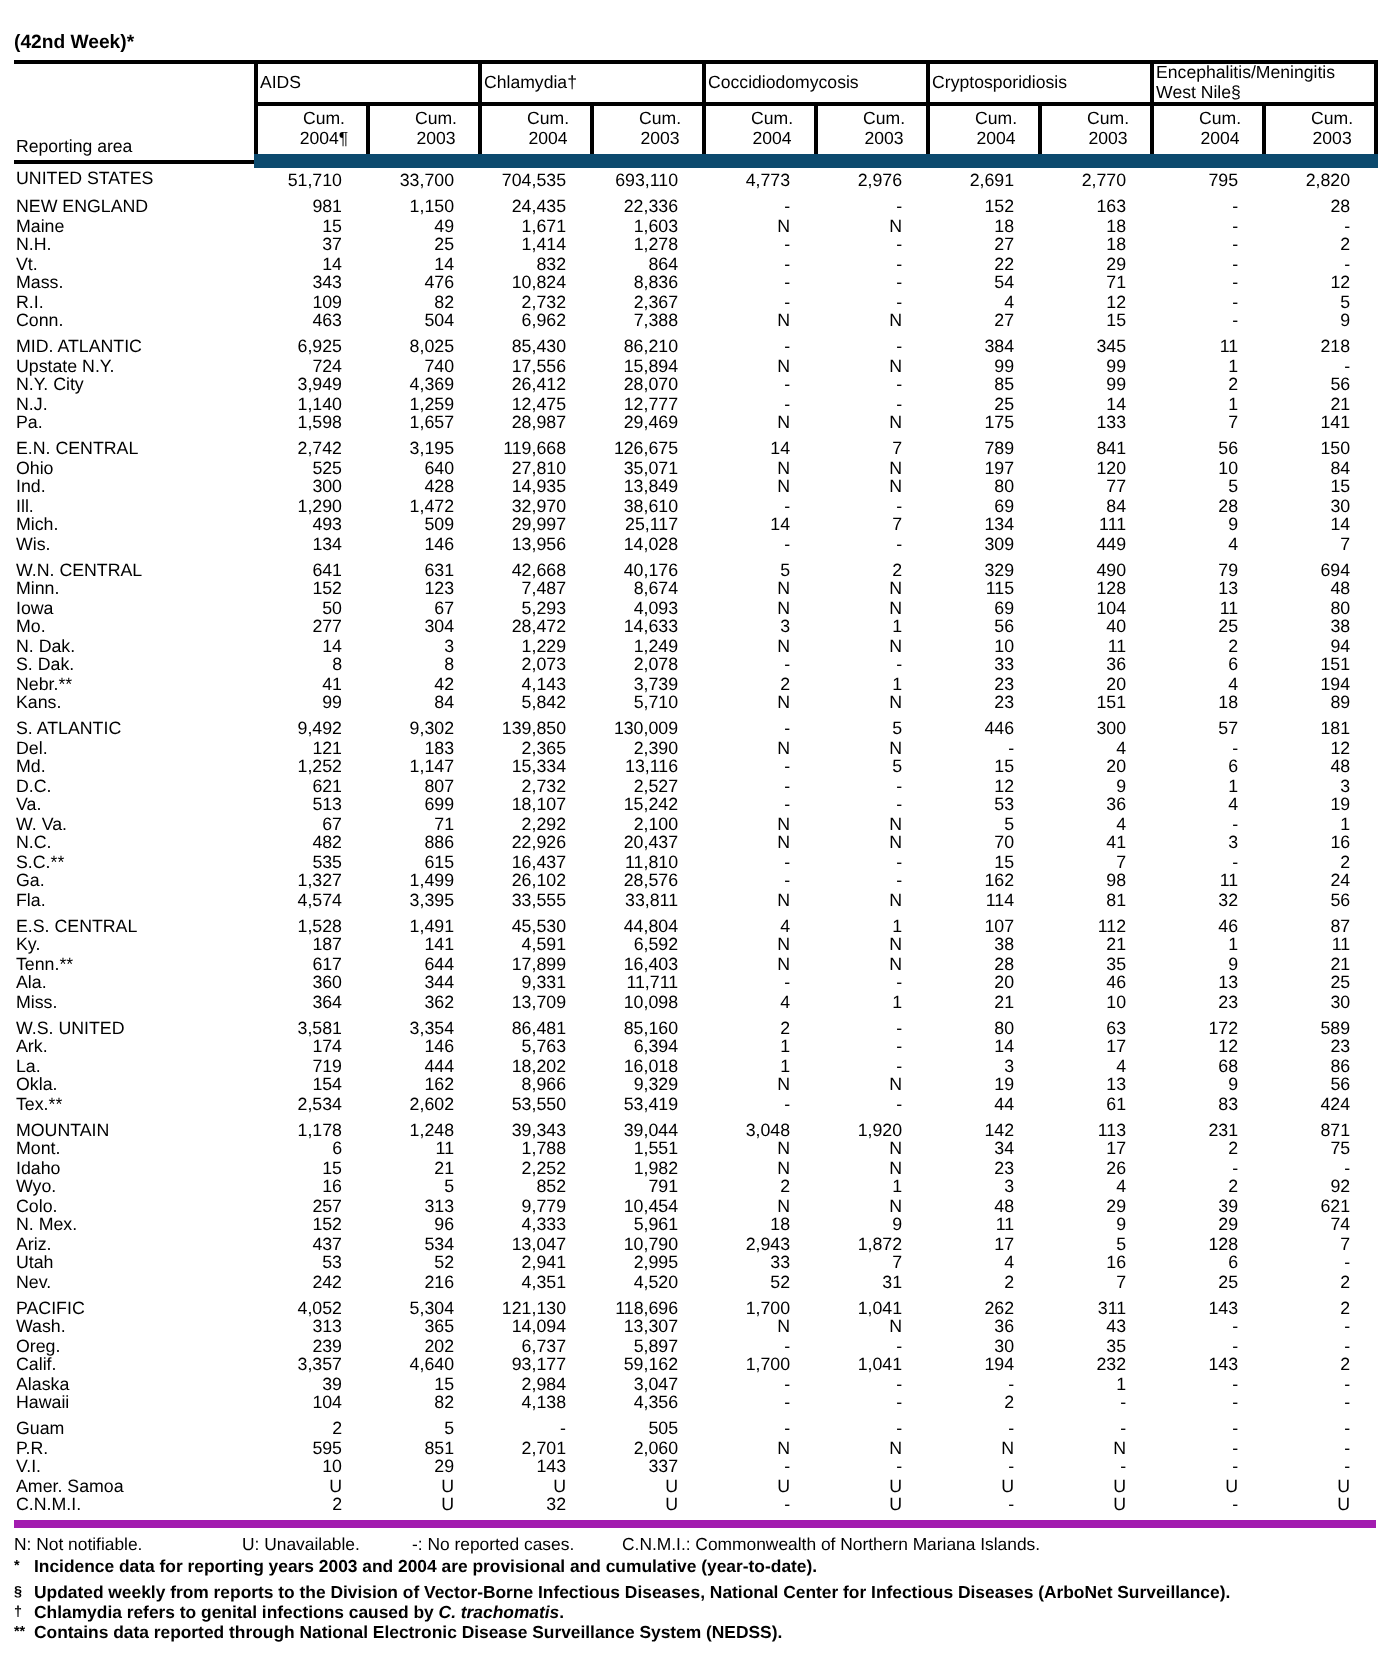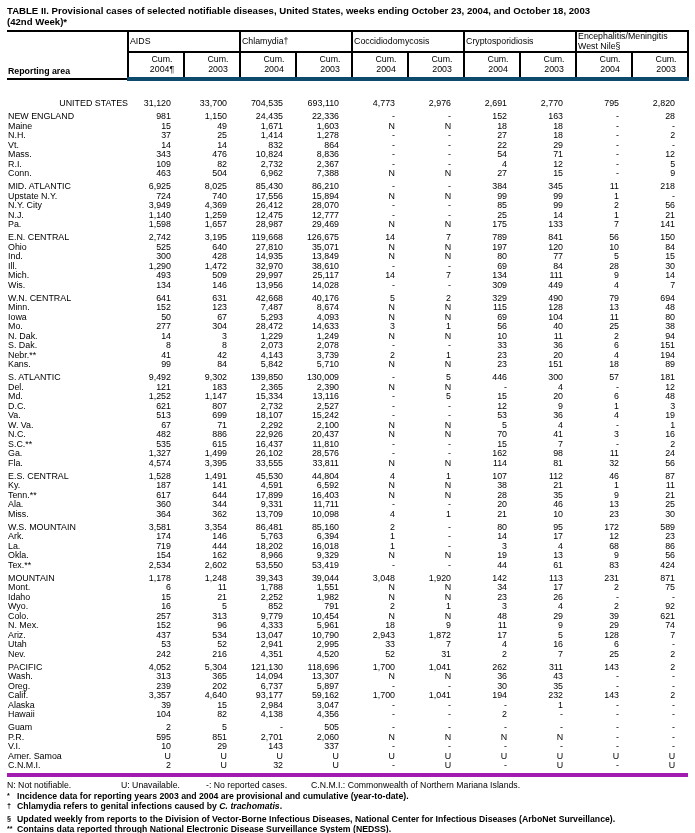--- a/index.html
+++ b/index.html
@@ -12,57 +12,57 @@
 
   .title { font-size: 9.6px; line-height: 11px; font-weight: 700; letter-spacing: 0; margin-bottom: 3px; }
 
   table.mmwr { border-collapse: collapse; table-layout: fixed; width: 681px; }
   col.c-area { width: 121px; }
   col.c-num  { width: 56px; }
 
   thead th { font-weight: 400; font-size: 8.8px; }
   th.area-head {
     border-top: 2px solid #000; border-bottom: 2px solid #000; border-right: 2px solid #000;
-    text-align: left; vertical-align: bottom; padding: 0 0 2px 1px; font-weight: bold;
+    text-align: left; vertical-align: bottom; padding: 0 0 2px 1px;
   }
   th.grp {
     border: 2px solid #000;
     text-align: left; vertical-align: middle;
     padding: 0 1px; line-height: 9.5px;
   }
   th.sub {
-    border-left: 2px solid #000; border-right: 2px solid #000; border-bottom: 4px solid #0c4a6e;
+    border-left: 2px solid #000; border-right: 2px solid #000; border-bottom: 7px solid #0c4a6e;
     text-align: center; padding: 2px 0 3px 12px; line-height: 9.5px; vertical-align: middle;
   }
 
   tbody td { font-size: 8.9px; line-height: 9.5px; padding: 0; white-space: nowrap; }
   td.area { text-align: left; padding-left: 1px; }
   td.num  { text-align: right; padding-right: 13px; }
   tr.sect td { padding-top: 3.5px; }
-  tr.first td { padding-top: 18px; text-align: right; }
+  tr.first td { padding-top: 2px; }
   tr:last-child td { border-bottom: 4px solid #a21caf; padding-bottom: 2px; }
 
   .legend { display: flex; font-size: 8.7px; line-height: 10px; margin-top: 3px; }
   .legend .s1 { width: 114px; }
   .legend .s2 { width: 85px; }
   .legend .s3 { width: 105px; }
 
   .footnotes { margin-top: 1px; font-size: 8.7px; line-height: 10px; }
   .fn { padding-left: 12px; text-indent: -12px; font-weight: bold; }
   .fn .mk { font-size: 7.2px; vertical-align: top; display: inline-block; text-indent: 0; width: 10px; }
   .fn.gap { margin-top: 3px; }
   .fn i { font-style: italic; }
 </style>
 </head>
 <body>
 
 <div class="page">
 
   <div class="title">
-    <span>TABLE II. Provisional cases of selected notifiable diseases, United States, weeks ending October 23, 2004, and October 18, 2003</span><br>
+    <br>
     <span>(42nd Week)*</span>
   </div>
 
   <table class="mmwr">
     <colgroup>
       <col class="c-area">
       <col class="c-num">
         <col class="c-num">
         <col class="c-num">
         <col class="c-num">
@@ -121,21 +121,21 @@
           </th>
         <th class="sub">
             <div>Cum.</div>
             <div>2003</div>
           </th>
       </tr>
     </thead>
     <tbody>
         <tr class="first">
       <td class="area">UNITED STATES</td>
-      <td class="num">31,120</td>
+      <td class="num">51,710</td>
       <td class="num">33,700</td>
       <td class="num">704,535</td>
       <td class="num">693,110</td>
       <td class="num">4,773</td>
       <td class="num">2,976</td>
       <td class="num">2,691</td>
       <td class="num">2,770</td>
       <td class="num">795</td>
       <td class="num">2,820</td>
     </tr>
@@ -666,29 +666,29 @@
       <td class="num">13,709</td>
       <td class="num">10,098</td>
       <td class="num">4</td>
       <td class="num">1</td>
       <td class="num">21</td>
       <td class="num">10</td>
       <td class="num">23</td>
       <td class="num">30</td>
     </tr>
         <tr class="sect">
-      <td class="area">W.S. MOUNTAIN</td>
+      <td class="area">W.S. UNITED</td>
       <td class="num">3,581</td>
       <td class="num">3,354</td>
       <td class="num">86,481</td>
       <td class="num">85,160</td>
       <td class="num">2</td>
       <td class="num">-</td>
       <td class="num">80</td>
-      <td class="num">95</td>
+      <td class="num">63</td>
       <td class="num">172</td>
       <td class="num">589</td>
     </tr>
         <tr>
       <td class="area">Ark.</td>
       <td class="num">174</td>
       <td class="num">146</td>
       <td class="num">5,763</td>
       <td class="num">6,394</td>
       <td class="num">1</td>
@@ -1002,18 +1002,18 @@
 
   <div class="legend">
     <span class="s1">N: Not notifiable.</span>
     <span class="s2">U: Unavailable.</span>
     <span class="s3">-: No reported cases.</span>
     <span class="s4">C.N.M.I.: Commonwealth of Northern Mariana Islands.</span>
   </div>
 
   <div class="footnotes">
     <div class="fn"><span class="mk">*</span><span>Incidence data for reporting years 2003 and 2004 are provisional and cumulative (year-to-date).</span></div>
+    <div class="fn gap"><span class="mk">§</span><span>Updated weekly from reports to the Division of Vector-Borne Infectious Diseases, National Center for Infectious Diseases (ArboNet Surveillance).</span></div>
     <div class="fn"><span class="mk">†</span><span>Chlamydia refers to genital infections caused by </span><i>C. trachomatis</i><span>.</span></div>
-    <div class="fn gap"><span class="mk">§</span><span>Updated weekly from reports to the Division of Vector-Borne Infectious Diseases, National Center for Infectious Diseases (ArboNet Surveillance).</span></div>
     <div class="fn"><span class="mk">**</span><span>Contains data reported through National Electronic Disease Surveillance System (NEDSS).</span></div>
   </div>
 
 </div>
 
 </body></html>

